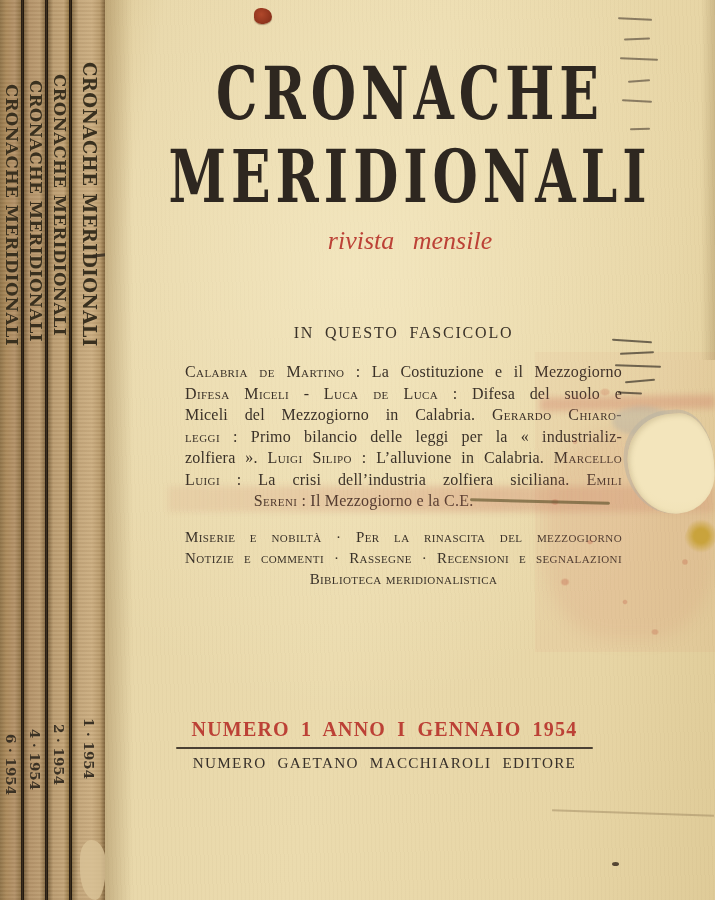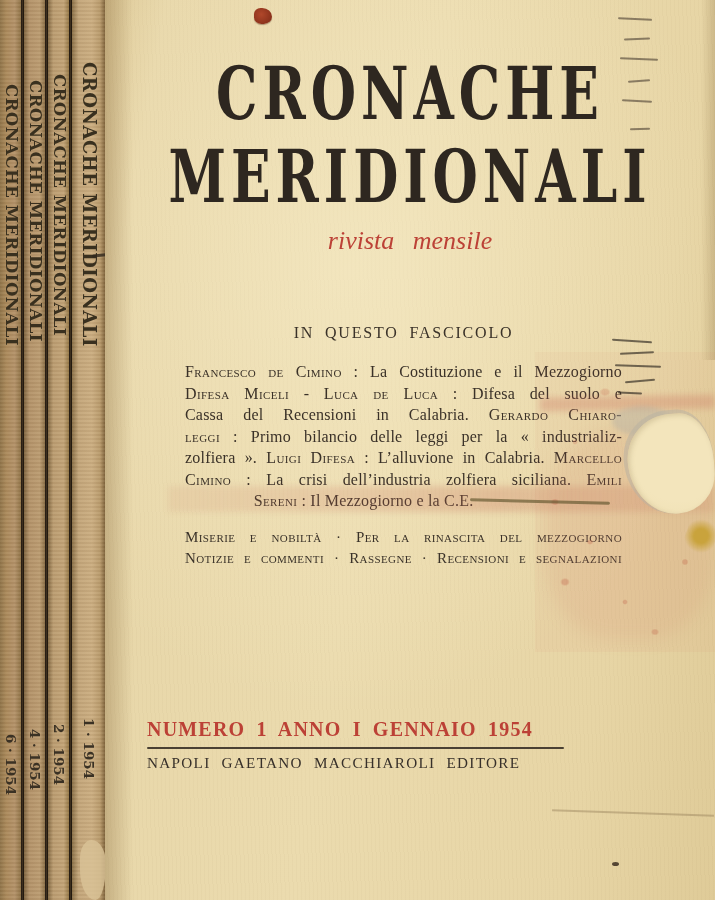--- a/index.html
+++ b/index.html
@@ -58,21 +58,21 @@
   #contents-lines{position:absolute;top:361px;left:80px;width:437px;
      font-size:16px;line-height:21.5px;color:#3a3128;letter-spacing:.2px;}
   #rubric-lines{position:absolute;top:527px;left:80px;width:437px;
      font-size:15px;line-height:21px;color:#3a3229;letter-spacing:.3px;}
   .pline{text-align:justify;text-align-last:justify;white-space:nowrap;}
   .pline.center{text-align:center;text-align-last:center;}
   #contents-lines .pline.center{padding-right:80px;}
   .sc{font-variant:small-caps;letter-spacing:.4px;}
 
   
-  #bottom-group{position:absolute;left:42px;top:718px;width:417px;}
+  #bottom-group{position:absolute;left:71px;top:718px;width:417px;text-align:center;}
   #issue-line{font-size:20px;font-weight:700;letter-spacing:1.2px;word-spacing:5px;
      color:var(--red,#bc4136);}
   #rule{height:2px;background:#4a4033;margin-top:6px;border-radius:1px;}
   #publisher-line{margin-top:5px;font-size:15.2px;letter-spacing:1.3px;word-spacing:6px;color:#37302a;}
 
   
   .decor{position:absolute;pointer-events:none;}
   #wax-seal{left:149px;top:8px;width:18px;height:16px;
      background:radial-gradient(circle at 40% 40%,#b0472a,#7c2a16);
      border-radius:40% 60% 50% 45%;box-shadow:0 1px 1px rgba(80,40,20,.4);}
@@ -149,37 +149,38 @@
     <div class="edge-shade decor"></div>
 
     <div id="wax-seal" class="decor"></div>
 
     <div id="title1" class="stretch">CRONACHE</div>
     <div id="title2" class="stretch">MERIDIONALI</div>
     <div id="heading">IN QUESTO FASCICOLO</div>
 
     <div id="subtitle">rivista mensile</div>
     <div id="contents-lines">
-        <div class="pline"><span class="sc">Francesco de Cimino</span><span> : La Costituzione e il Mezzogiorno</span></div>
+        <div class="pline"><span class="sc">Calabria de Martino</span><span> : La Costituzione e il Mezzogiorno</span></div>
         <div class="pline"><span class="sc">Difesa Miceli</span><span> - </span><span class="sc">Luca de Luca</span><span> : Difesa del suolo e</span></div>
-        <div class="pline"><span>Cassa del Recensioni in Calabria. </span><span class="sc">Gerardo Chiaro-</span></div>
+        <div class="pline"><span>Miceli del Mezzogiorno in Calabria. </span><span class="sc">Gerardo Chiaro-</span></div>
         <div class="pline"><span class="sc">leggi</span><span> : Primo bilancio delle leggi per la « industrializ-</span></div>
-        <div class="pline"><span>zolfiera ». </span><span class="sc">Luigi Difesa</span><span> : L’alluvione in Calabria. </span><span class="sc">Marcello</span></div>
-        <div class="pline"><span class="sc">Cimino</span><span> : La crisi dell’industria zolfiera siciliana. </span><span class="sc">Emili</span></div>
+        <div class="pline"><span>zolfiera ». </span><span class="sc">Luigi Silipo</span><span> : L’alluvione in Calabria. </span><span class="sc">Marcello</span></div>
+        <div class="pline"><span class="sc">Luigi</span><span> : La crisi dell’industria zolfiera siciliana. </span><span class="sc">Emili</span></div>
         <div class="pline center"><span class="sc">Sereni</span><span> : Il Mezzogiorno e la C.E.</span></div>
       </div>
     <div id="rubric-lines">
         <div class="pline"><span class="sc">Miserie e nobiltà · Per la rinascita del mezzogiorno</span></div>
         <div class="pline"><span class="sc">Notizie e commenti · Rassegne · Recensioni e segnalazioni</span></div>
+        <div class="pline center"><span class="sc">Biblioteca meridionalistica</span></div>
       </div>
 
     <div id="bottom-group">
       <div id="issue-line">NUMERO 1 ANNO I GENNAIO 1954</div>
       <div id="rule"></div>
-      <div id="publisher-line">NAPOLI GAETANO MACCHIAROLI EDITORE</div>
+      <div id="publisher-line">NUMERO GAETANO MACCHIAROLI EDITORE</div>
     </div>
 
     <div id="speckles" class="decor"></div>
     <div id="wash" class="decor"></div>
     <div id="band1" class="decor"></div>
     <div id="band2" class="decor"></div>
     <div id="torn-fringe" class="decor"></div>
     <div id="torn-patch" class="decor"></div>
     <div id="yellow-spot" class="decor"></div>
     <div id="ce-scratch" class="decor"></div>

